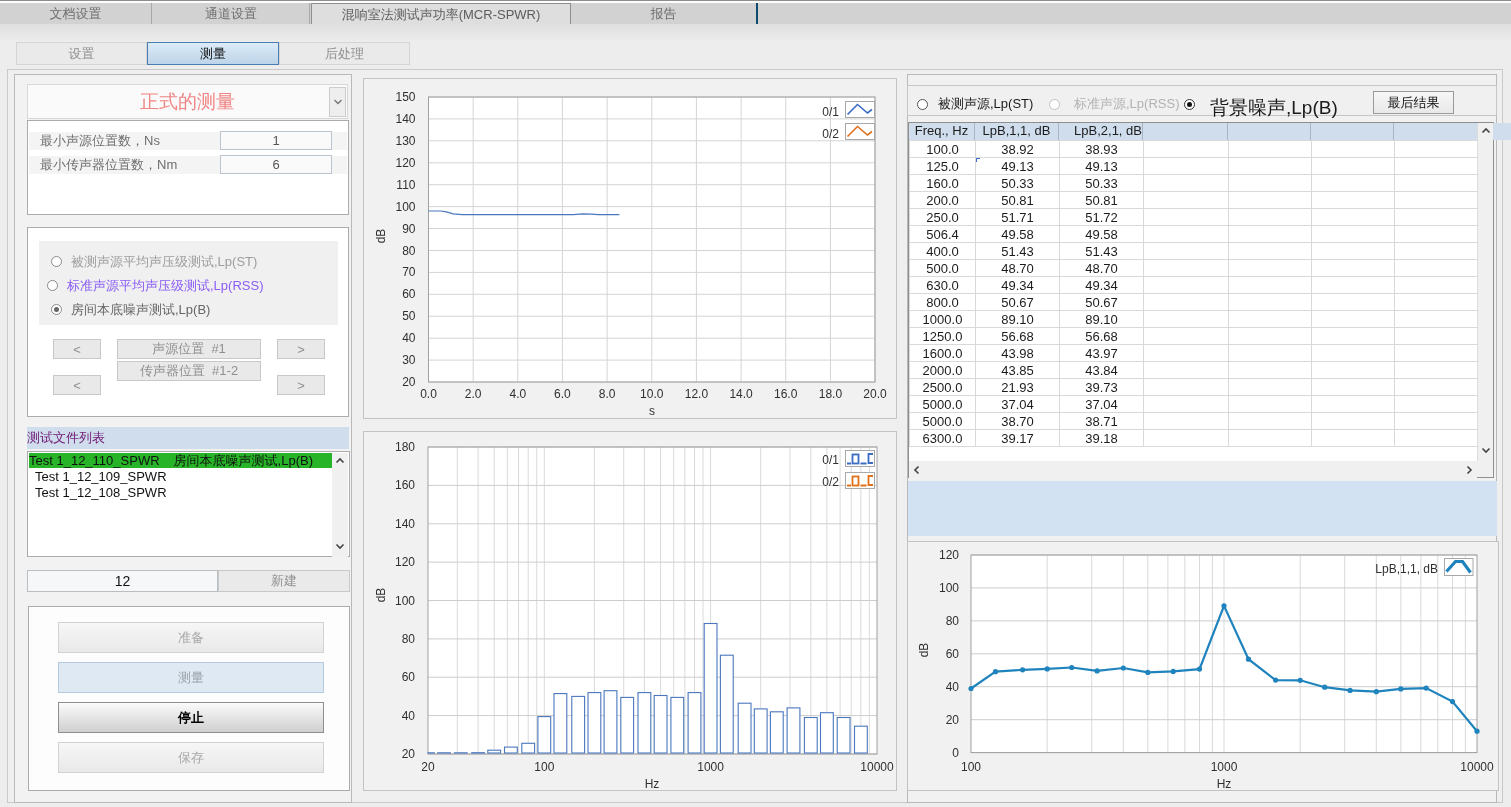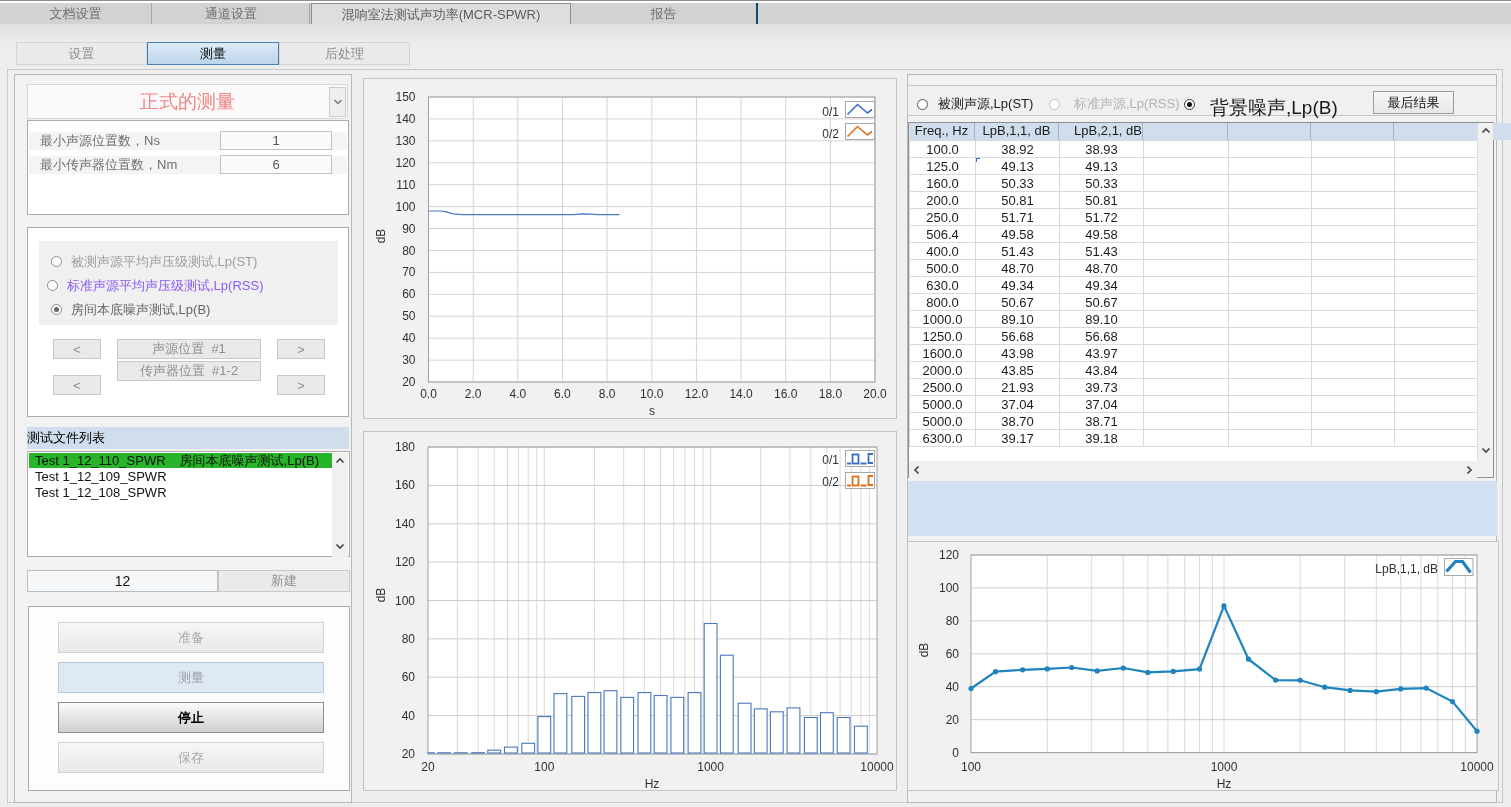--- a/index.html
+++ b/index.html
@@ -54,23 +54,23 @@
 <div class="abs" style="left:51px;top:253px;color:#9d9d9d"><span class="radio"></span><span style="margin-left:9px">被测声源平均声压级测试,Lp(ST)</span></div>
 <div class="abs" style="left:47px;top:277px;color:#8b5cf6"><span class="radio"></span><span style="margin-left:9px">标准声源平均声压级测试,Lp(RSS)</span></div>
 <div class="abs" style="left:51px;top:301px;color:#666"><span class="radio on"></span><span style="margin-left:9px">房间本底噪声测试,Lp(B)</span></div>
 <div class="btn" style="left:53px;top:339px;width:48px;height:20px">&lt;</div>
 <div class="btn" style="left:117px;top:339px;width:144px;height:20px">声源位置&nbsp; #1</div>
 <div class="btn" style="left:277px;top:339px;width:48px;height:20px">&gt;</div>
 <div class="btn" style="left:53px;top:375px;width:48px;height:20px">&lt;</div>
 <div class="btn" style="left:117px;top:361px;width:144px;height:20px">传声器位置&nbsp; #1-2</div>
 <div class="btn" style="left:277px;top:375px;width:48px;height:20px">&gt;</div>
 
-<div class="abs" style="left:27px;top:427px;width:322px;height:22px;background:#cfdded;color:#000000;line-height:22px">测试文件列表</div>
+<div class="abs" style="left:27px;top:427px;width:322px;height:22px;background:#cfdded;color:#701a75;line-height:22px">测试文件列表</div>
 <div class="abs" style="left:27px;top:451px;width:323px;height:106px;background:#fff;border:1px solid #ababab">
-  <div style="position:absolute;left:1px;top:1px;width:303px;height:15px;background:#28b428;color:#111;line-height:15px;white-space:nowrap"><span style="margin-left:6px">Test 1_12_110_SPWR</span><span style="margin-left:14px">房间本底噪声测试,Lp(B)</span></div>
+  <div style="position:absolute;left:1px;top:1px;width:303px;height:15px;background:#28b428;color:#111;line-height:15px;white-space:nowrap"><span style="">Test 1_12_110_SPWR</span><span style="margin-left:14px">房间本底噪声测试,Lp(B)</span></div>
   <div style="position:absolute;left:7px;top:17px;color:#111;line-height:15px">Test 1_12_109_SPWR</div>
   <div style="position:absolute;left:7px;top:33px;color:#111;line-height:15px">Test 1_12_108_SPWR</div>
   <div style="position:absolute;right:1px;top:1px;width:16px;height:104px;background:#f0f0f0">
     <div style="position:absolute;top:0;left:0"><svg width="16" height="16">
           <path d="M4.5 9.5 8 6l3.5 3.5" stroke="#444" stroke-width="1.6" fill="none"></path>
         </svg></div>
     <div style="position:absolute;bottom:0;left:0"><svg width="16" height="16">
           <path d="M4.5 6.5 8 10l3.5-3.5" stroke="#444" stroke-width="1.6" fill="none"></path>
         </svg></div>
   </div>

